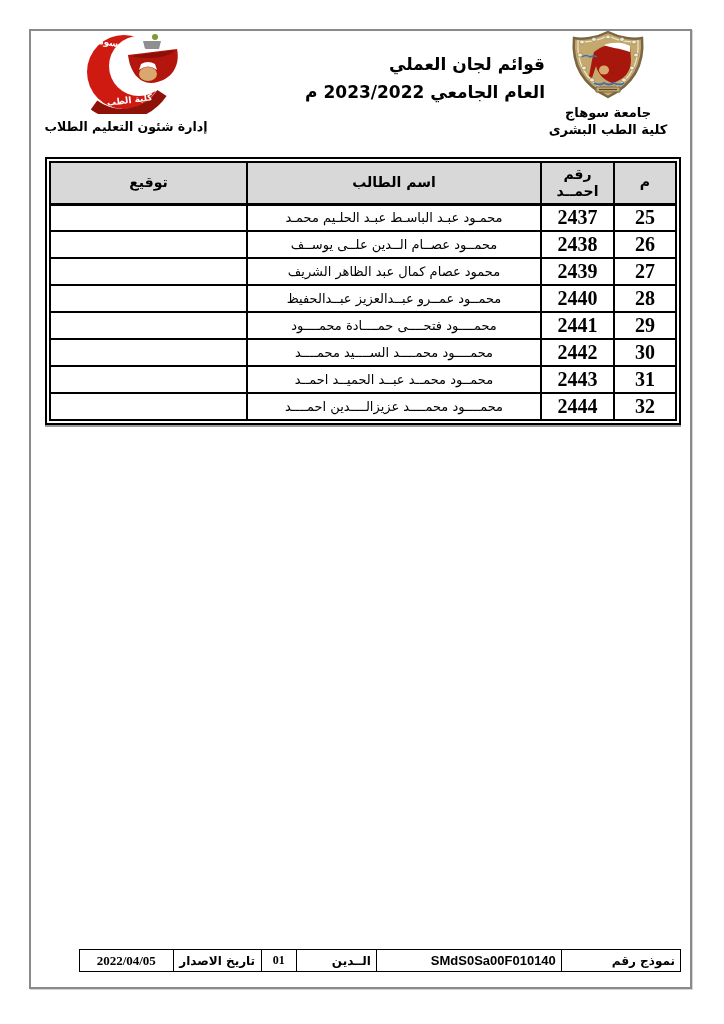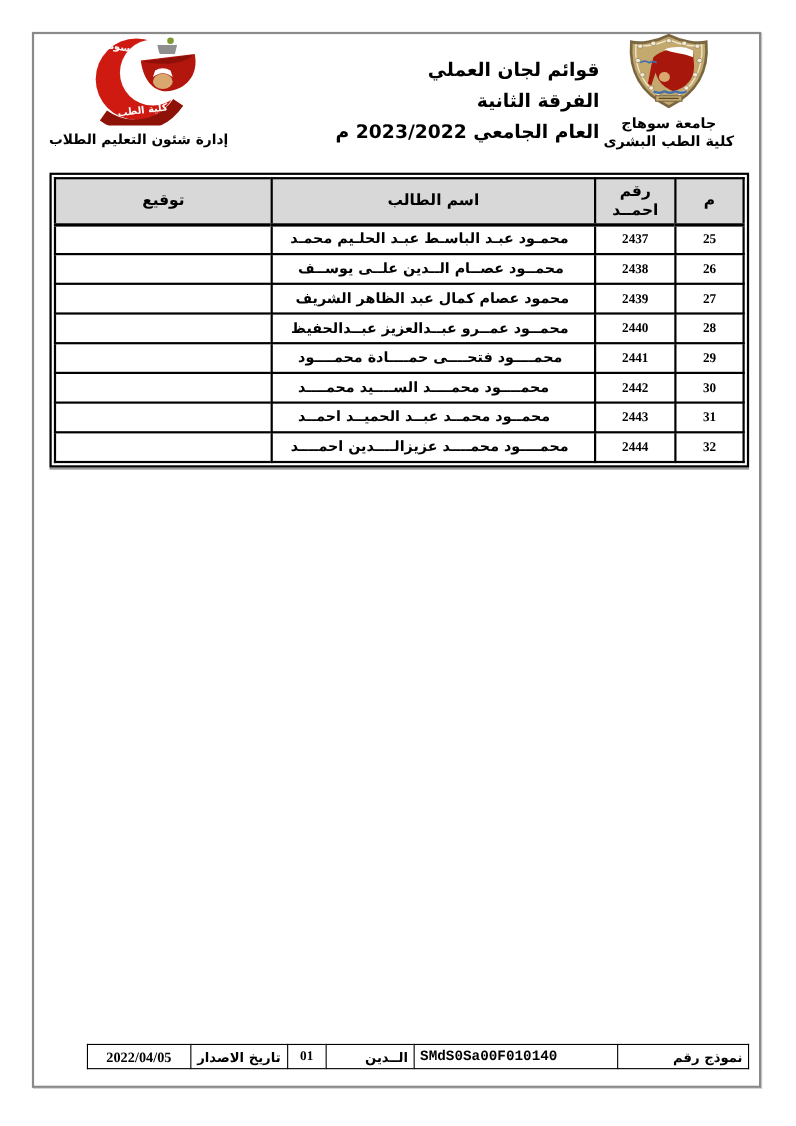--- a/index.html
+++ b/index.html
@@ -51,38 +51,38 @@
   table.roster th {
     height: 42px; background: #d8d8d8;
     font-size: 14px; font-weight: bold; text-align: center;
     line-height: 1.2; border-bottom-width: 3px;
   }
   table.roster td { height: 27px; background: #fff; }
   .col-serial { width: 62px; }
   .col-seat   { width: 73px; }
   .col-name   { width: 294px; }
   .num-cell {
-    text-align: center; font-weight: bold; font-size: 12px;
+    text-align: center; font-weight: bold; font-size: 20px;
     font-family: "Liberation Serif", serif;
   }
   .name-cell {
-    text-align: left; direction: rtl;
-    font-size: 13px; font-weight: bold; padding: 0 23px;
+    text-align: center; direction: rtl;
+    font-size: 13px; font-weight: normal; padding: 0 23px;
     white-space: nowrap; overflow: hidden;
   }
 
   
   table.footer-strip {
     position: absolute; left: 79px; top: 949px; width: 602px;
     border-collapse: collapse; direction: rtl;
     font-size: 12px; font-weight: bold; table-layout: fixed;
   }
   table.footer-strip td { border: 1.5px solid #000; height: 22px; padding: 0 5px; white-space: nowrap; }
   .f-model-label { width: 116px; text-align: right; }
-  .f-model-code  { width: 180px; text-align: left; font-family: Liberation Mono, monospace; font-size: 13px; }
+  .f-model-code  { width: 180px; text-align: right; font-family: Liberation Sans, sans-serif; font-size: 13px; }
   .f-issue-label { width: 78px;  text-align: right; }
   .f-issue-value { width: 34px;  text-align: center; font-family: "Liberation Serif", serif; }
   .f-date-label  { width: 86px; text-align: center; }
   .f-date-value  { width: 91px;  text-align: center; font-family: "Liberation Serif", serif; font-size: 13px; }
 </style>
 </head>
 <body>
 
 <div class="page-frame"></div>
 
@@ -98,21 +98,20 @@
     <path d="M89,40 q9,-7 18,0 l-2,-6 q-7,-4 -14,0 Z" fill="#ffffff"></path>
     <text x="67" y="17" font-size="9" font-weight="bold" fill="#ffffff" text-anchor="middle" transform="rotate(10 67 17)" direction="rtl">جامعة سوهاج</text>
     <path d="M44,75 A48,48 0 0 0 112,63" stroke="#8e1208" stroke-width="11" fill="none"></path>
     <text x="80" y="73" font-size="9" font-weight="bold" fill="#ffffff" text-anchor="middle" transform="rotate(-7 80 73)" direction="rtl">كلية الطب</text>
   </svg>
   <div class="dept-label">إدارة شئون التعليم الطلاب</div>
 </div>
 
 <div class="center-titles">
   <div>قوائم لجان العملي</div>
-  <div>الفرقة الثانية</div>
   <div>العام الجامعي 2023/2022 م</div>
 </div>
 
 <div class="uni-logo-block">
   <svg width="82" height="71" viewBox="0 0 82 71" aria-hidden="true">
     <path d="M41,2 C53,8 67,10 75,8 C77,30 71,52 41,67 C11,52 5,30 7,8 C15,10 29,8 41,2 Z" fill="#c4a96e" stroke="#7a6742" stroke-width="2.5"></path>
     <path d="M41,6 C52,11 64,13 71,11 C72,30 67,49 41,62 C15,49 10,30 11,11 C18,13 30,11 41,6 Z" fill="none" stroke="#efe6cd" stroke-width="1.2"></path>
     <g fill="#f2ead6" stroke="#8a734a" stroke-width="0.6">
       <ellipse cx="41" cy="7" rx="2.4" ry="2"></ellipse>
         <ellipse cx="55" cy="9.5" rx="2.4" ry="2"></ellipse>

